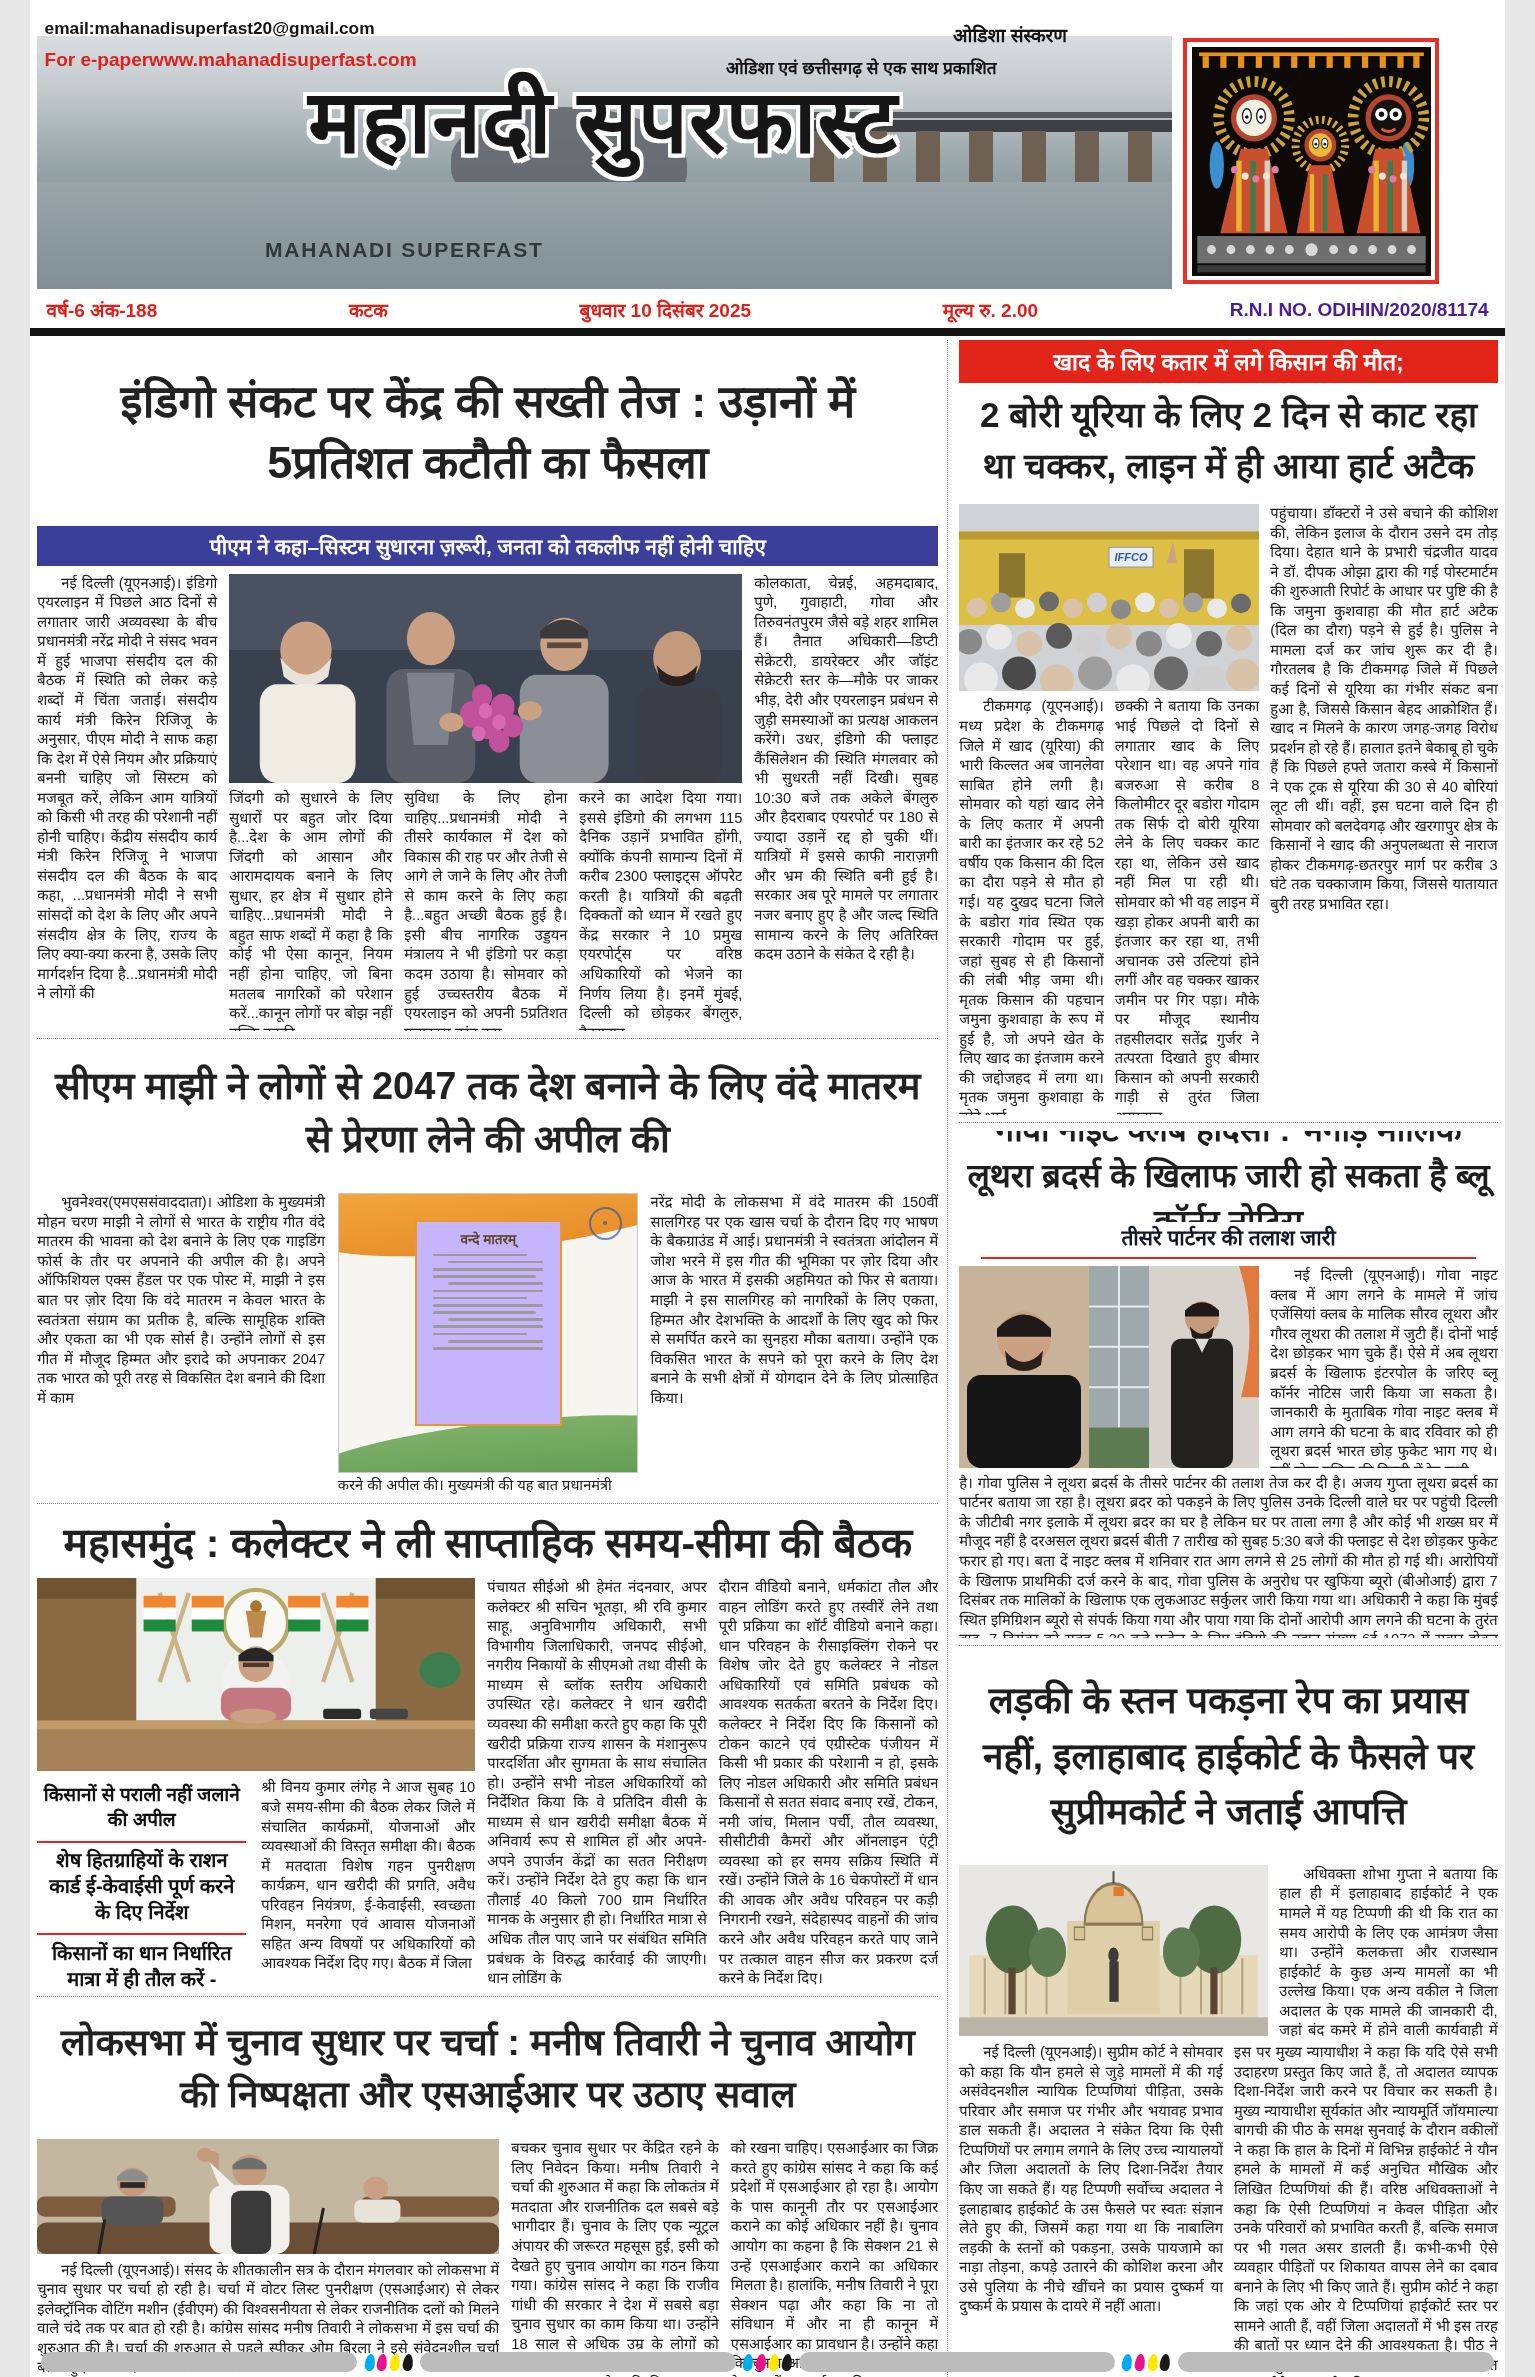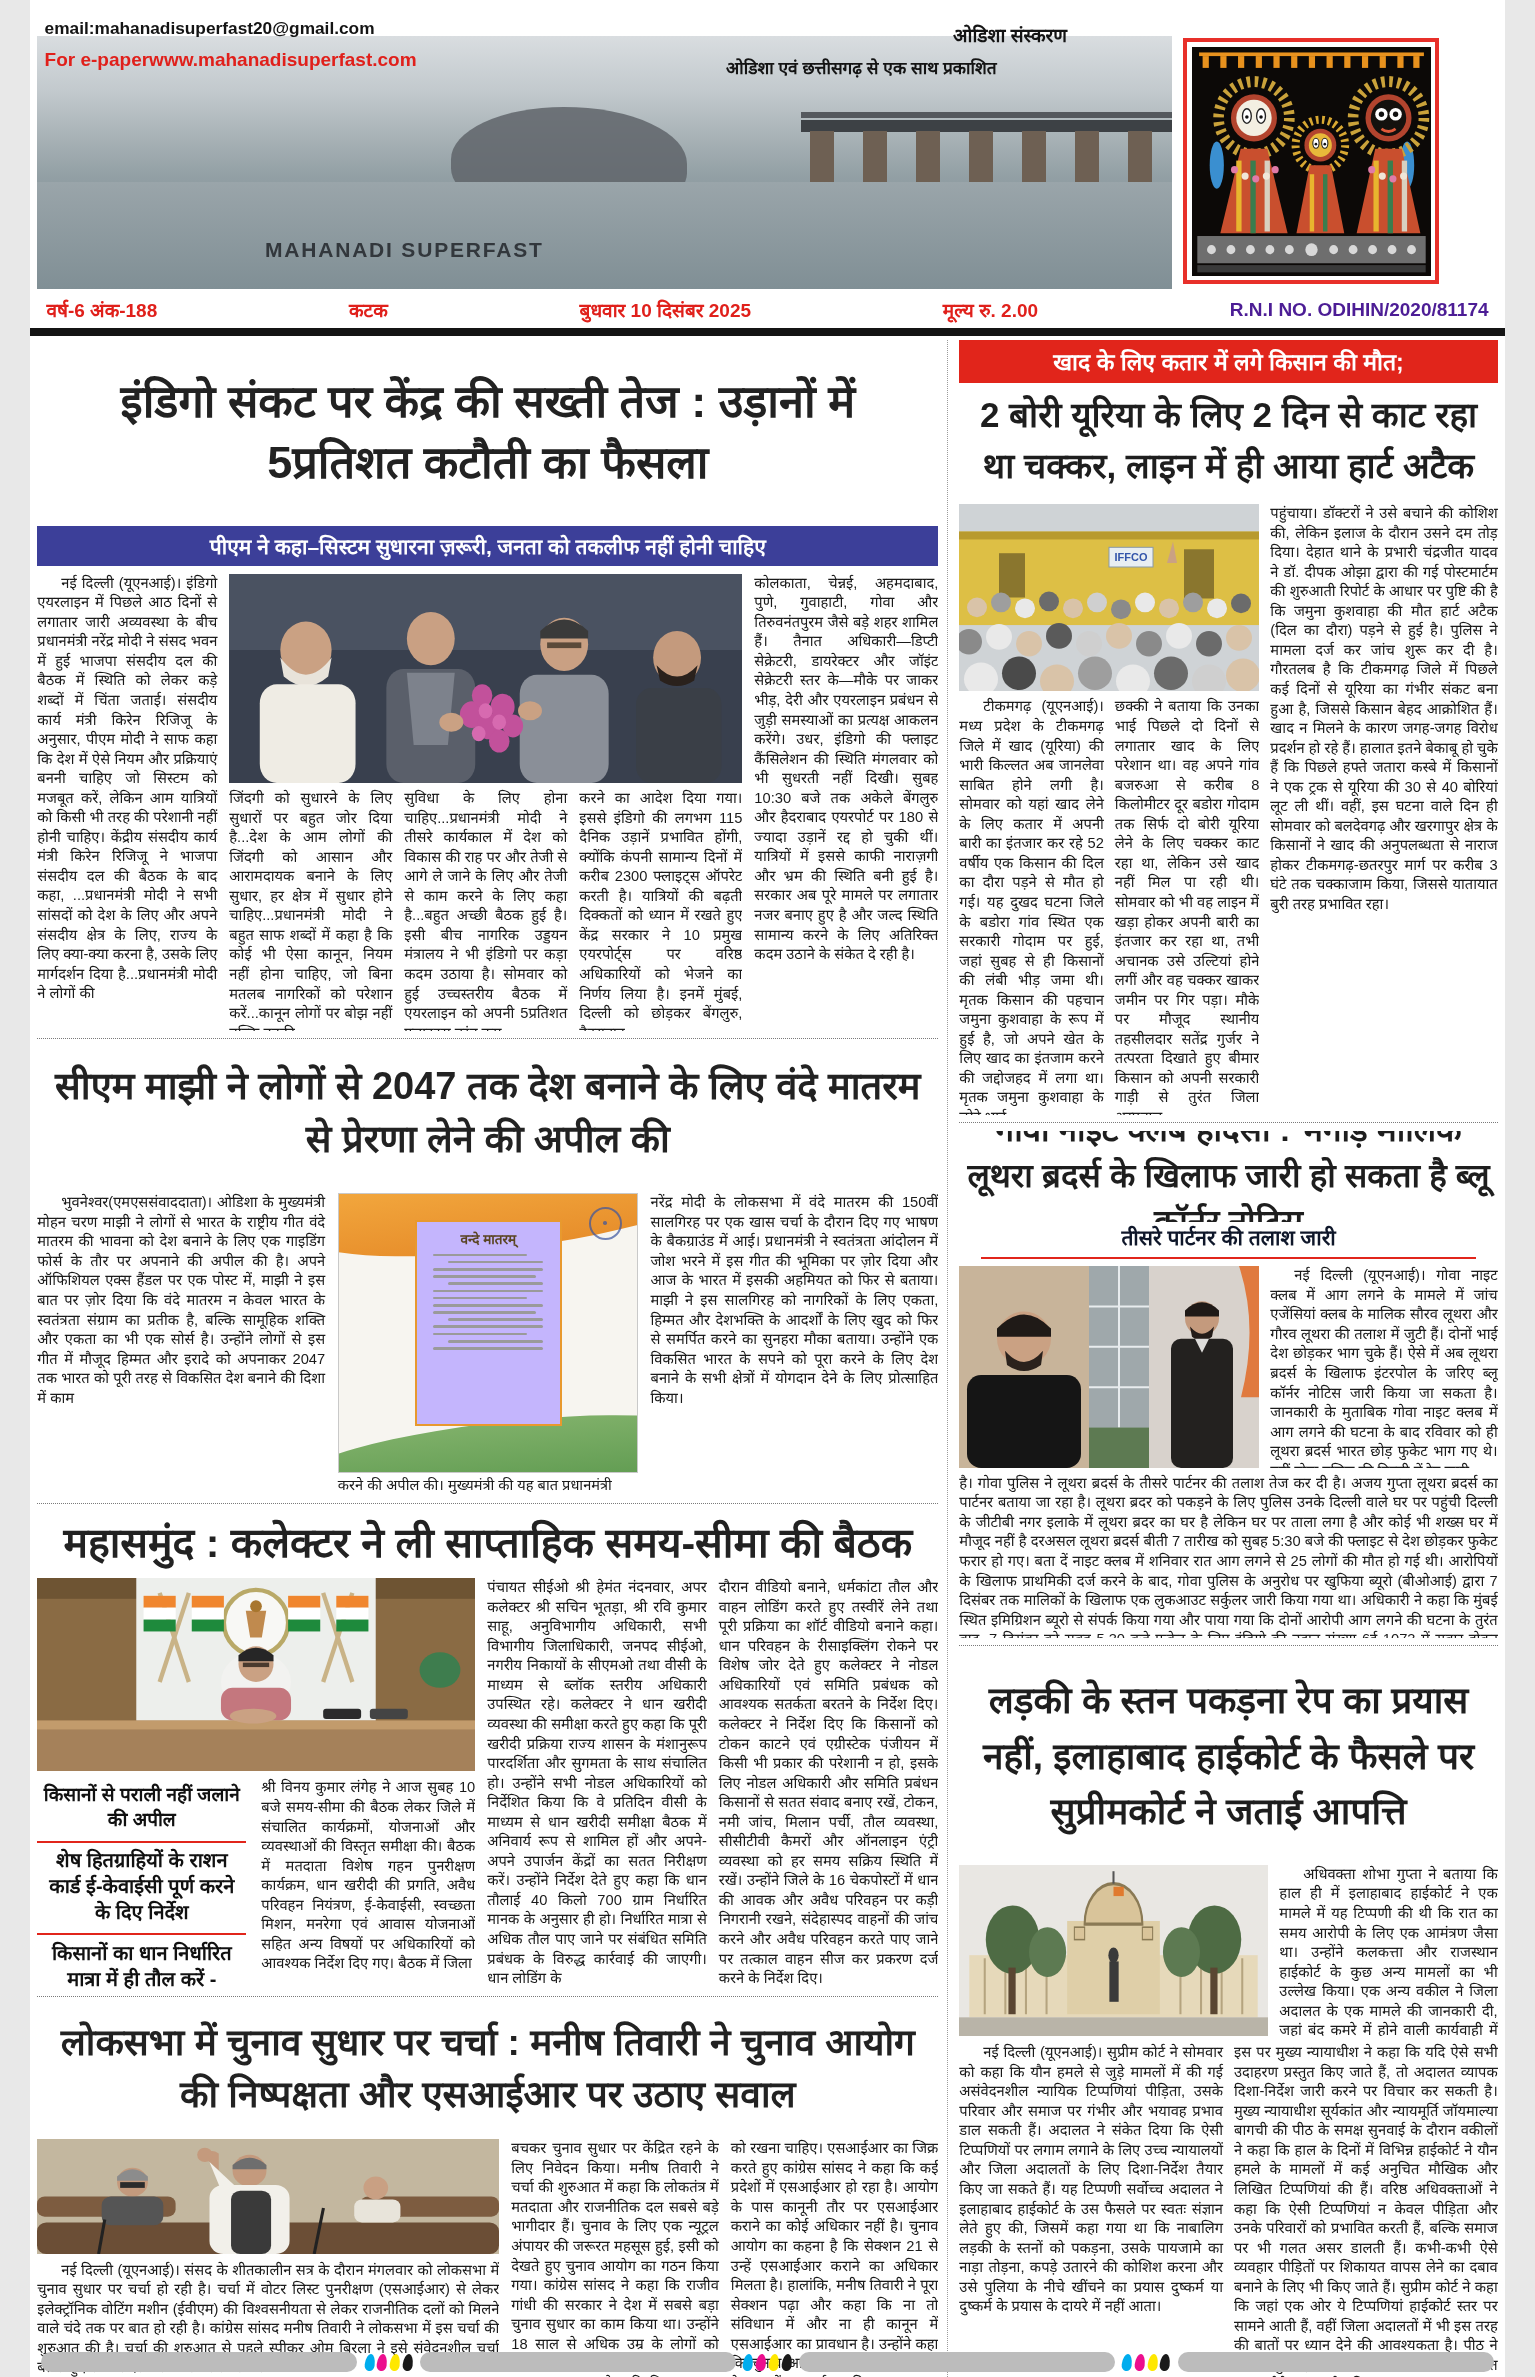--- a/index.html
+++ b/index.html
@@ -38,21 +38,21 @@
 
   
   .content { display:flex; padding:3.6px 7.3px 0 7.3px; }
   .col-left { width:948px; padding-right:9px; }
   .col-right { width:573px; border-left:1.8px dotted #9a9a9a; padding-left:11px; }
 
   .divider { border-top:1.8px dotted #7a7a7a; margin:7.3px 0; }
 
   .body-text { font-size:14.7px; line-height:1.33; text-align:justify; color:#1a1a1a; }
   .indent { text-indent:24px; }
-  .photo { overflow:hidden; background:#fef9c3; }
+  .photo { overflow:hidden; background:#fef9c3;font-style:italic; }
   .photo svg { width:100%; height:100%; display:block; }
 
   
   .a1-head { height:186px; display:flex; align-items:center; justify-content:center; overflow:hidden;
     font-size:45px; line-height:1.35; font-weight:900; text-align:center; color:#222; padding:0 5.5px; }
   .kicker { background:#3c3f99; color:#fff; font-size:21px; font-weight:bold; text-align:center; padding:6.4px 3.6px; }
   .a1-body { display:flex; gap:12px; height:457px; overflow:hidden; margin-top:7.3px; }
   .a1-c1 { width:180px; } .a1-c5 { width:184px; }
   .a1-mid { flex:1; display:flex; flex-direction:column; }
   .a1-photo { height:209px; margin-bottom:6.4px; }
@@ -150,20 +150,21 @@
       <div class="mp-hill"></div>
       <div class="mp-bridge-rail"></div>
       <div class="mp-bridge-deck"></div>
       <div class="mp-piers"></div>
       <div class="mp-water"></div>
     </div>
     <div class="mast-email">email:mahanadisuperfast20@gmail.com</div>
     <div class="mast-epaper">For e-paperwww.mahanadisuperfast.com</div>
     <div class="mast-edition">ओडिशा संस्करण</div>
     <div class="mast-publish">ओडिशा एवं छत्तीसगढ़ से एक साथ प्रकाशित</div>
+    <div class="mast-title">महानदी सुपरफास्ट</div>
     <div class="mast-sub">MAHANADI SUPERFAST</div>
 
     <div class="deity-box">
       <div class="deity-art">
         <svg viewBox="0 0 270 252" preserveAspectRatio="none">
           <rect x="0" y="0" width="270" height="252" fill="#0c0907"></rect>
           <g fill="#e8921e">
             <rect x="8" y="6" width="254" height="4"></rect>
             <rect x="12" y="10" width="7" height="13"></rect>
               <rect x="32" y="10" width="7" height="13"></rect>

